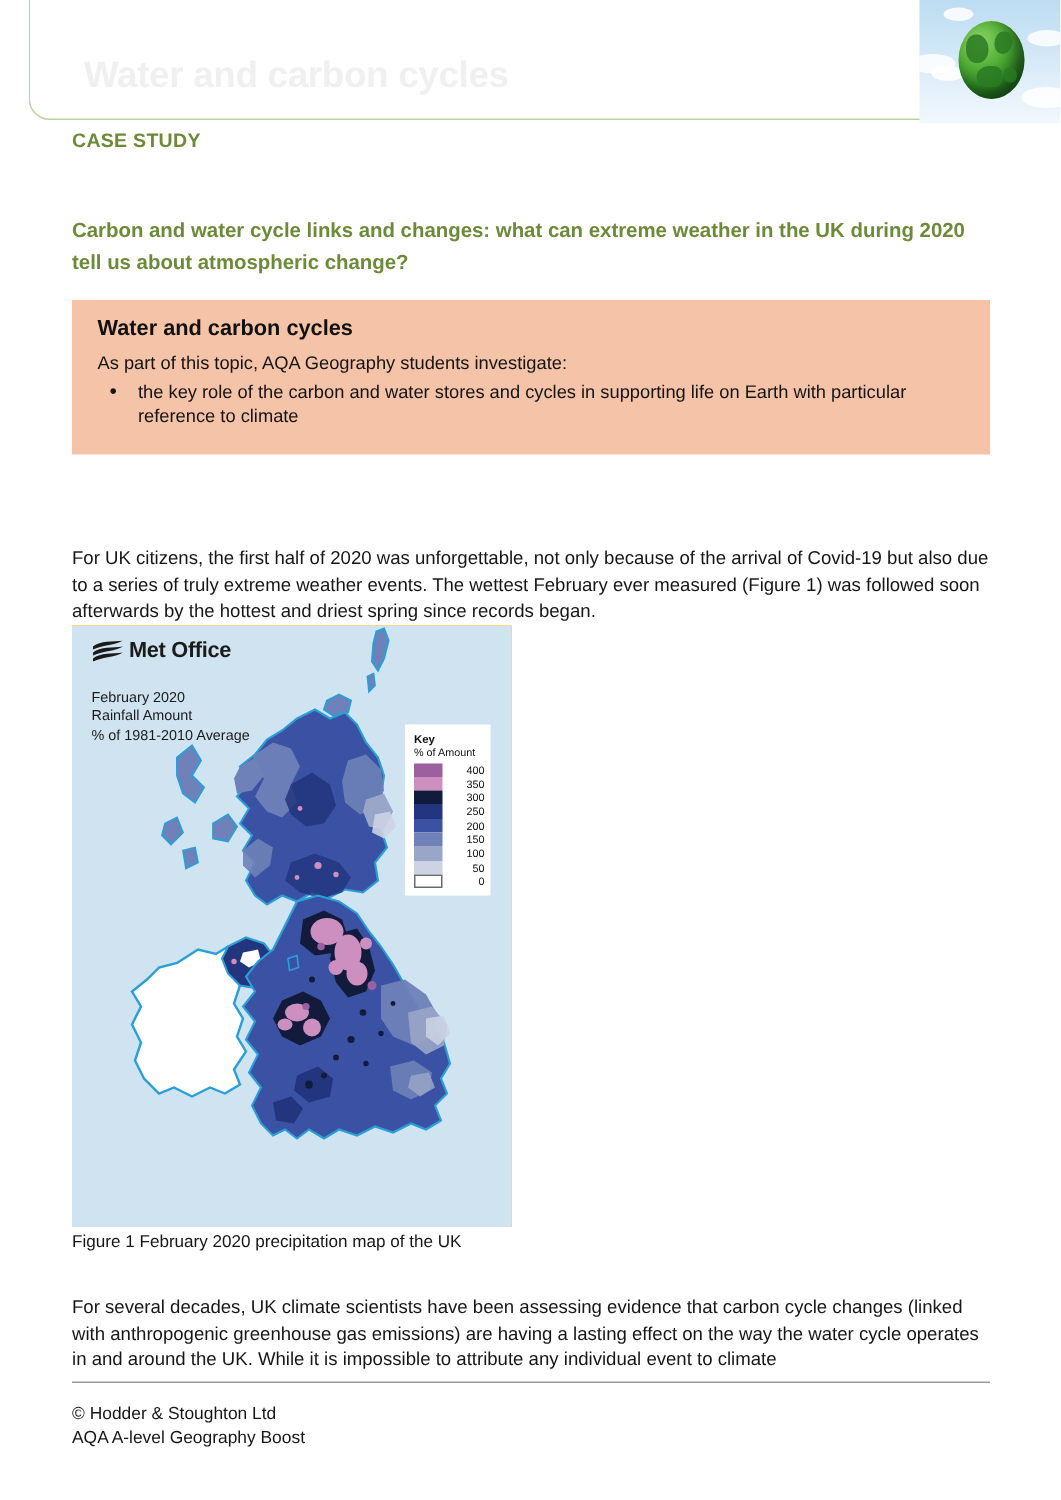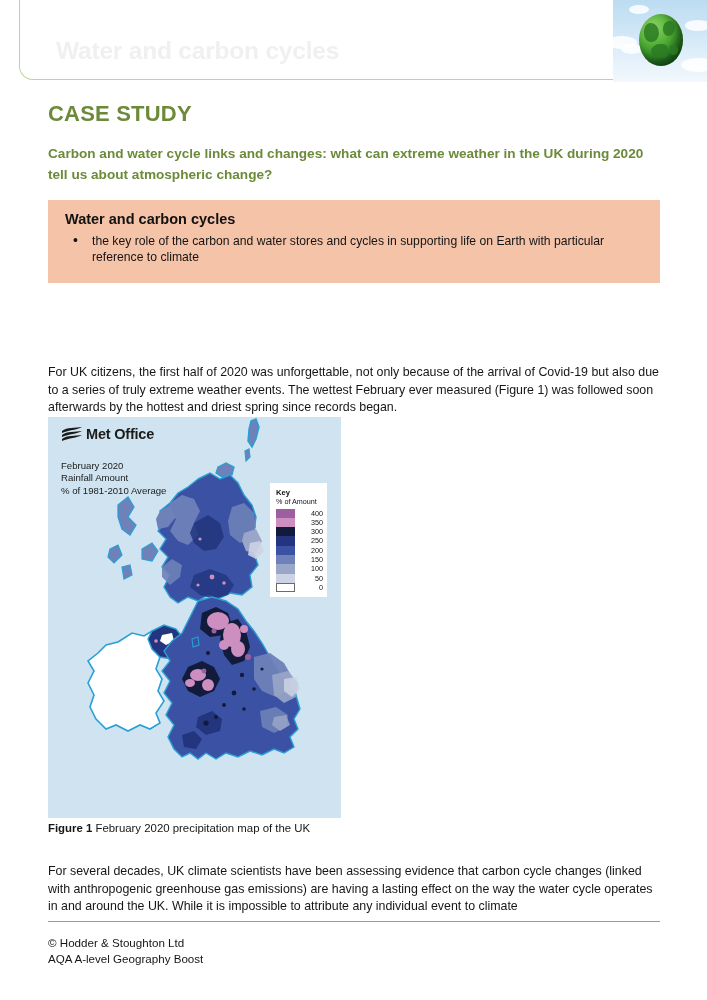--- a/index.html
+++ b/index.html
@@ -76,22 +76,22 @@
     border-radius: 45% 55% 50% 48%;
     opacity: .85;
   }
   .l1 { width: 15px; height: 19px; left: 5px;  top: 9px;  }
   .l2 { width: 12px; height: 15px; left: 24px; top: 7px;  border-radius: 55% 40% 60% 45%;}
   .l3 { width: 17px; height: 14px; left: 12px; top: 30px; border-radius: 60% 40% 35% 55%;}
   .l4 { width: 9px;  height: 10px; left: 30px; top: 31px; }
 
   .case-study {
     position: absolute;
-    left: 48px; top: 101px;
-    font-size: 22px;
+    left: 48px; top: 86px;
+    font-size: 13px;
     font-weight: bold;
     color: #6c8a39;
     letter-spacing: .2px;
   }
   .subtitle {
     position: absolute;
     left: 48px; top: 144px;
     width: 612px;
     font-size: 13.6px;
     font-weight: bold;
@@ -195,21 +195,21 @@
   .key-row   { display: flex; align-items: center; height: 9.3px; justify-content: space-between; }
   .key-swatch{ width: 19px; height: 9.3px; display: block; }
   .key-label { font-size: 7.2px; color: #111; margin-left: 4px; line-height: 9.3px; }
 
   .fig-caption {
     position: absolute;
     left: 48px; top: 822px;
     font-size: 11.4px;
     color: #161616;
   }
-  .fig-caption b { font-weight: bold; }
+  .fig-caption b { font-weight: normal; }
 
   
   .footer-rule {
     position: absolute;
     left: 48px; top: 921px;
     width: 612px; height: 1px;
     background: #9a9a9a;
   }
   .footer-text {
     position: absolute;
@@ -240,20 +240,21 @@
     </span>
   </div>
 </div>
 
 <div class="case-study">CASE STUDY</div>
 
 <div class="subtitle">Carbon and water cycle links and changes: what can extreme weather in the UK during 2020 tell us about atmospheric change?</div>
 
 <div class="spec-box">
   <div class="spec-title">Water and carbon cycles</div>
+  <p class="spec-intro">As part of this topic, AQA Geography students investigate:</p>
   <ul class="spec-list">
     <li>the key role of the carbon and water stores and cycles in supporting life on Earth with particular reference to climate</li>
   </ul>
 </div>
 
 <p class="para para-1">For UK citizens, the first half of 2020 was unforgettable, not only because of the arrival of Covid-19 but also due to a series of truly extreme weather events. The wettest February ever measured (Figure 1) was followed soon afterwards by the hottest and driest spring since records began.</p>
 
 <div class="figure-wrap">
   <div class="map">
 

